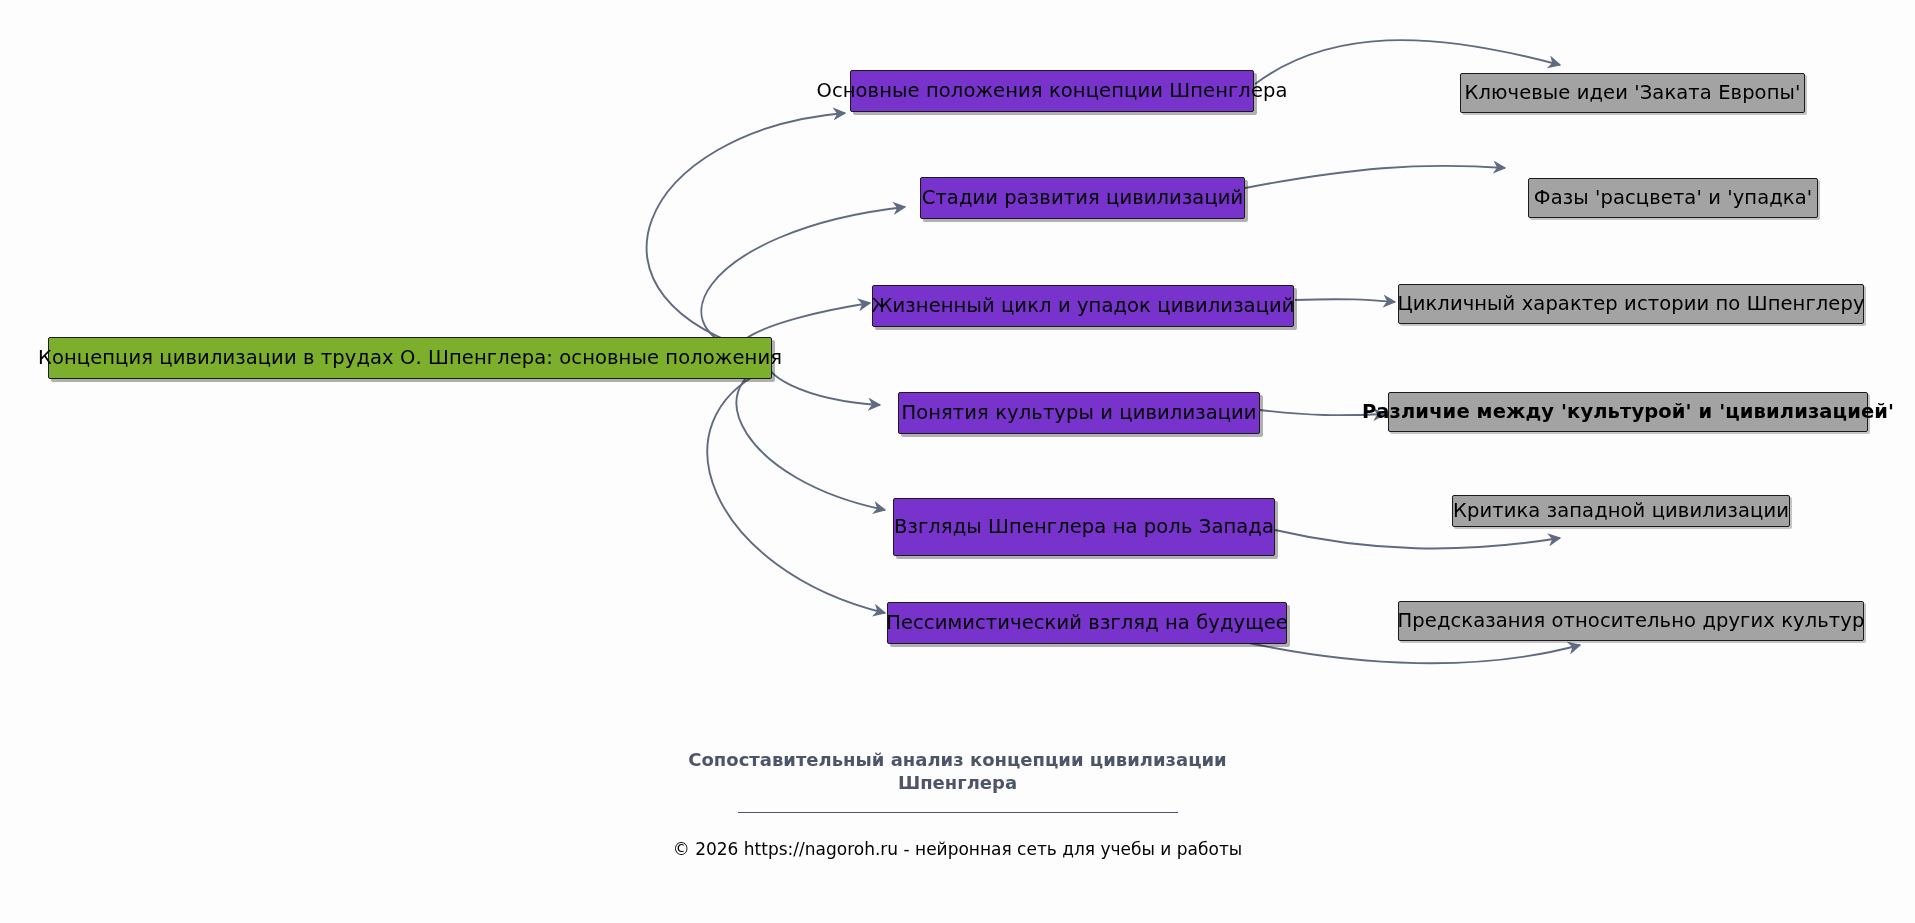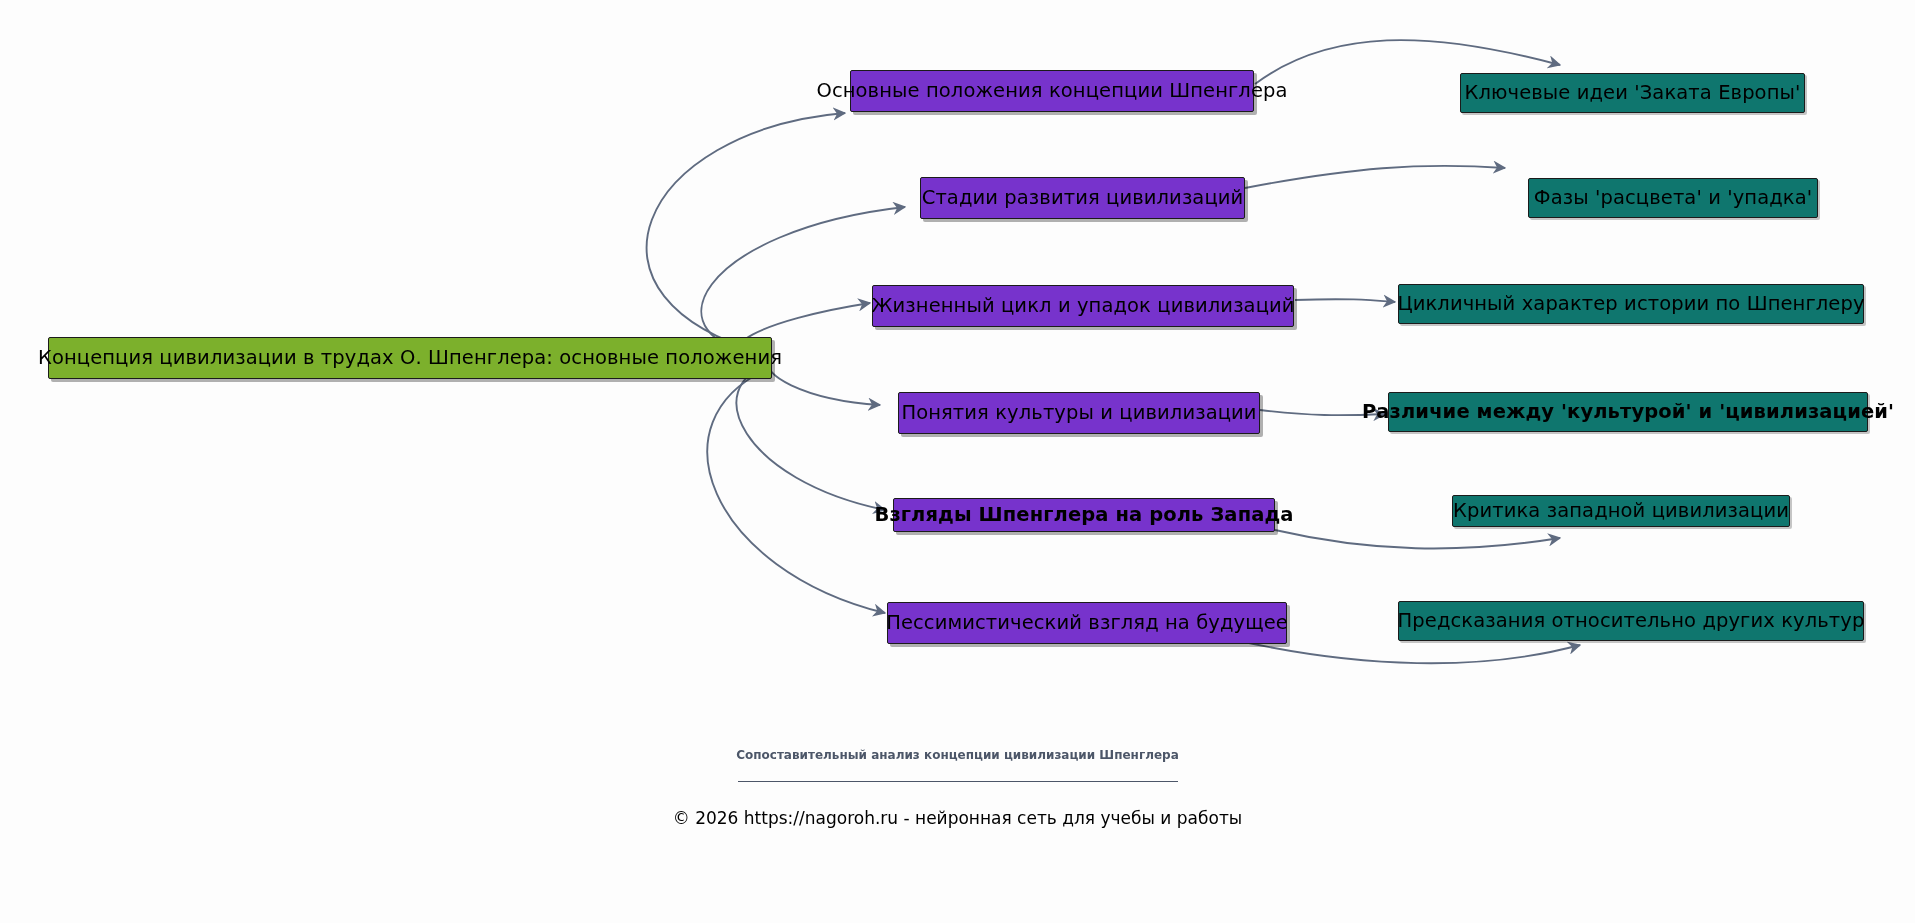--- a/index.html
+++ b/index.html
@@ -55,36 +55,36 @@
   }
 
   .node-branch {
     background: #7733cc;
     border: 1.6px solid #1b1b1b;
     box-shadow: 3px 3px 0 rgba(0,0,0,0.30);
     padding: 0 16px;
   }
 
   .node-leaf {
-    background: #0f766e;
+    background: #a3a3a3;
     border: 1.6px solid #1b1b1b;
     box-shadow: 2px 2px 0 rgba(0,0,0,0.22);
     padding: 15px 16px;
   }
 
   
   #footer {
     position: absolute;
     left: 0;
     top: 748px;
     width: 1915px;
     text-align: center;
   }
   #footer-title {
-    font-size: 12px;
+    font-size: 18px;
     font-weight: bold;
     color: #4c5668;
     line-height: 1.28;
     max-width: 540px;
     margin: 0 auto;
     white-space: pre-line;
   }
   #footer-rule {
     width: 440px;
     height: 0;
@@ -144,21 +144,21 @@
   </div>
 
   <div class="node node-branch" style="left:872px; top:285px; width:422px; height:42px;">
     <span>Жизненный цикл и упадок цивилизаций</span>
   </div>
 
   <div class="node node-branch" style="left:898px; top:392px; width:362px; height:42px;">
     <span>Понятия культуры и цивилизации</span>
   </div>
 
-  <div class="node node-branch" style="left:893px; top:498px; width:382px; height:34px;font-weight:bold;">
+  <div class="node node-branch" style="left:893px; top:498px; width:382px; height:58px;">
     <span>Взгляды Шпенглера на роль Запада</span>
   </div>
 
   <div class="node node-branch" style="left:887px; top:602px; width:400px; height:42px;">
     <span>Пессимистический взгляд на будущее</span>
   </div>
 
   <div class="node node-leaf" style="left:1460px; top:73px; width:345px; height:40px;">
     <span>Ключевые идеи 'Заката Европы'</span>
   </div>

